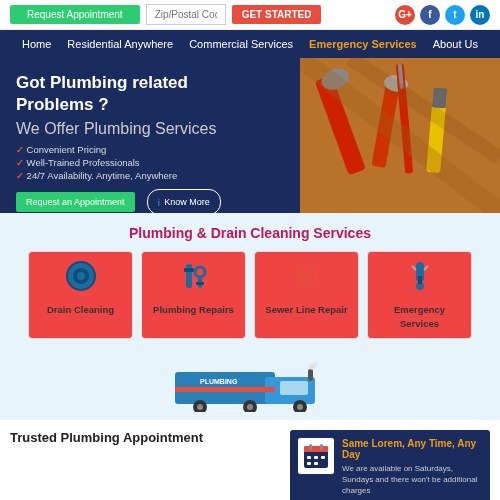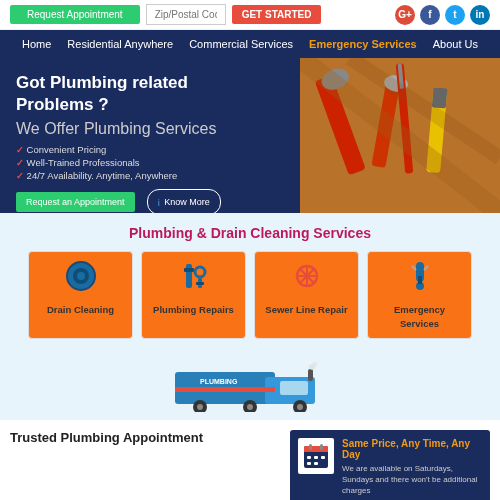--- a/index.html
+++ b/index.html
@@ -186,21 +186,21 @@
       font-weight: bold;
       color: #be185d;
       margin-bottom: 10px;
     }
     .services-grid {
       display: flex;
       gap: 8px;
       justify-content: center;
     }
     .service-card {
-      background: #f97316;
+      background: #ef4444;
       border: 1px solid #ddd;
       border-radius: 4px;
       width: 105px;
       padding: 8px 6px;
       text-align: center;
       cursor: pointer;
     }
     .service-icon {
       font-size: 22px;
       margin-bottom: 4px;
@@ -432,17 +432,17 @@
         <rect x="7" y="2" width="3" height="6" rx="1.5" fill="#888"></rect>
         <rect x="18" y="2" width="3" height="6" rx="1.5" fill="#888"></rect>
         <rect x="5" y="14" width="4" height="3" rx="1" fill="#fff"></rect>
         <rect x="12" y="14" width="4" height="3" rx="1" fill="#fff"></rect>
         <rect x="19" y="14" width="4" height="3" rx="1" fill="#fff"></rect>
         <rect x="5" y="20" width="4" height="3" rx="1" fill="#fff"></rect>
         <rect x="12" y="20" width="4" height="3" rx="1" fill="#fff"></rect>
       </svg>
     </div>
     <div class="bottom-right-text">
-      <h4>Same Price, Any Time, Any Day</h4>
+      <h4>Same Lorem, Any Time, Any Day</h4>
       <p>We are available on Saturdays, Sundays and there won't be additional charges</p>
     </div>
   </div>
 </div>
 
 </body></html>

